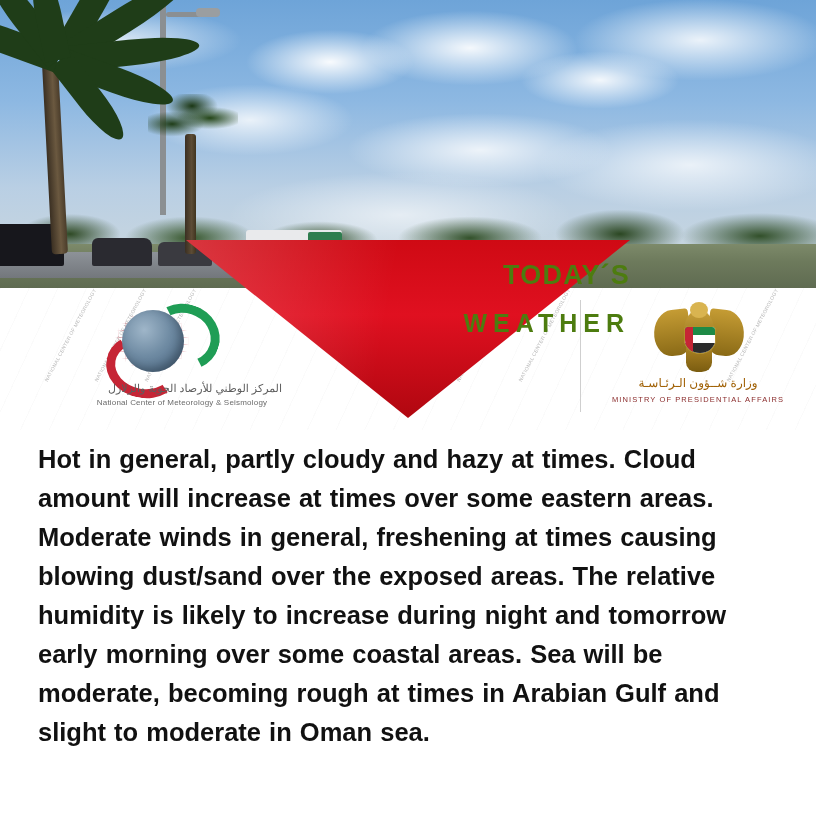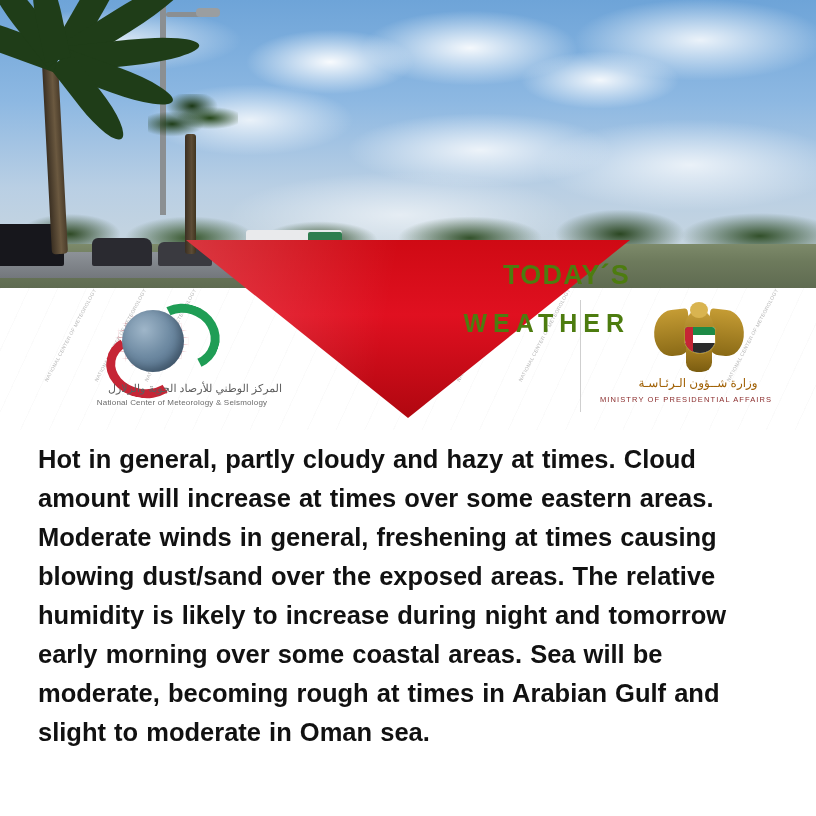--- a/index.html
+++ b/index.html
@@ -379,21 +379,21 @@
     font-size: 12px;
     color: #a16207;
     direction: rtl;
     letter-spacing: 1px;
   }
   .mopa-en {
     position: absolute;
     left: 0;
     top: 93px;
     width: 196px;
-    text-align: left;
+    text-align: center;
     font-size: 7.5px;
     color: #8a2b2b;
     letter-spacing: 1.1px;
   }
 
   
   .banner {
     position: absolute;
     left: 186px;
     top: 240px;

